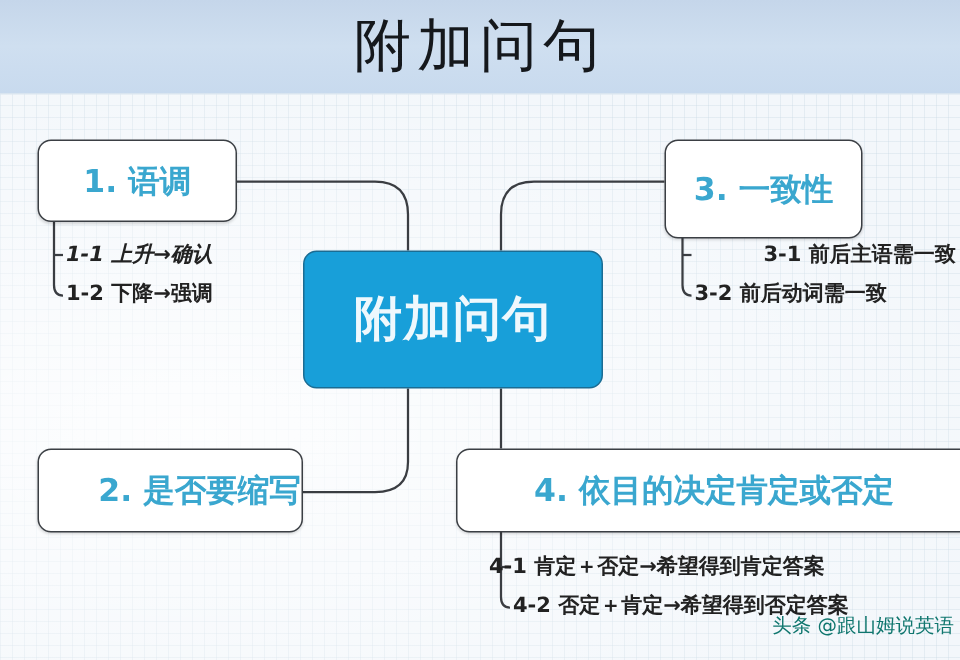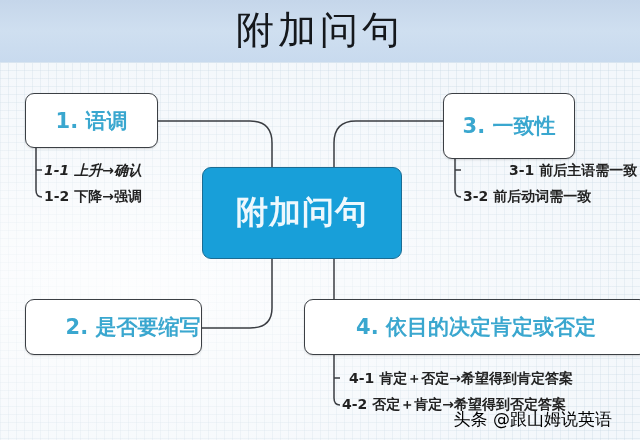--- a/index.html
+++ b/index.html
@@ -43,21 +43,21 @@
     left:202px; top:167px; width:200px; height:92px;
     background:#189fd9; border:1.5px solid #1b6c93; border-radius:9px;
     display:flex; align-items:center; justify-content:center;
     color:#eef8fd; font-weight:bold; font-size:32px; letter-spacing:1px;
   }
   .sub {
     position:absolute; font-size:14px; font-weight:bold; color:#222;
     white-space:nowrap; line-height:18px;
   }
   .watermark {
-    position:absolute; right:28px; top:408px; font-size:17px; color:#000000;
+    position:absolute; right:4px; top:408px; font-size:13px; color:#0f766e;
     white-space:nowrap;
   }
 </style>
 </head>
 <body>
 
 <div class="grid"></div>
 <div class="fade"></div>
 
 <div class="banner">
@@ -102,16 +102,16 @@
   <span>附加问句</span>
 </div>
 
 <div class="node" style="left:25px; top:299px; width:177px; height:56px;padding-left:39px;">
   <span>2. 是否要缩写</span>
 </div>
 
 <div class="node" style="left:304px; top:299px; width:344px; height:56px;">
   <span>4. 依目的决定肯定或否定</span>
 </div>
-<div class="sub" style="left:349px; top:369px;">4-1 肯定＋否定→希望得到肯定答案</div>
+<div class="sub" style="left:326px; top:369px;">4-1 肯定＋否定→希望得到肯定答案</div>
 <div class="sub" style="left:342px; top:395px;">4-2 否定＋肯定→希望得到否定答案</div>
 
 <div class="watermark">头条 @跟山姆说英语</div>
 
 </body></html>

